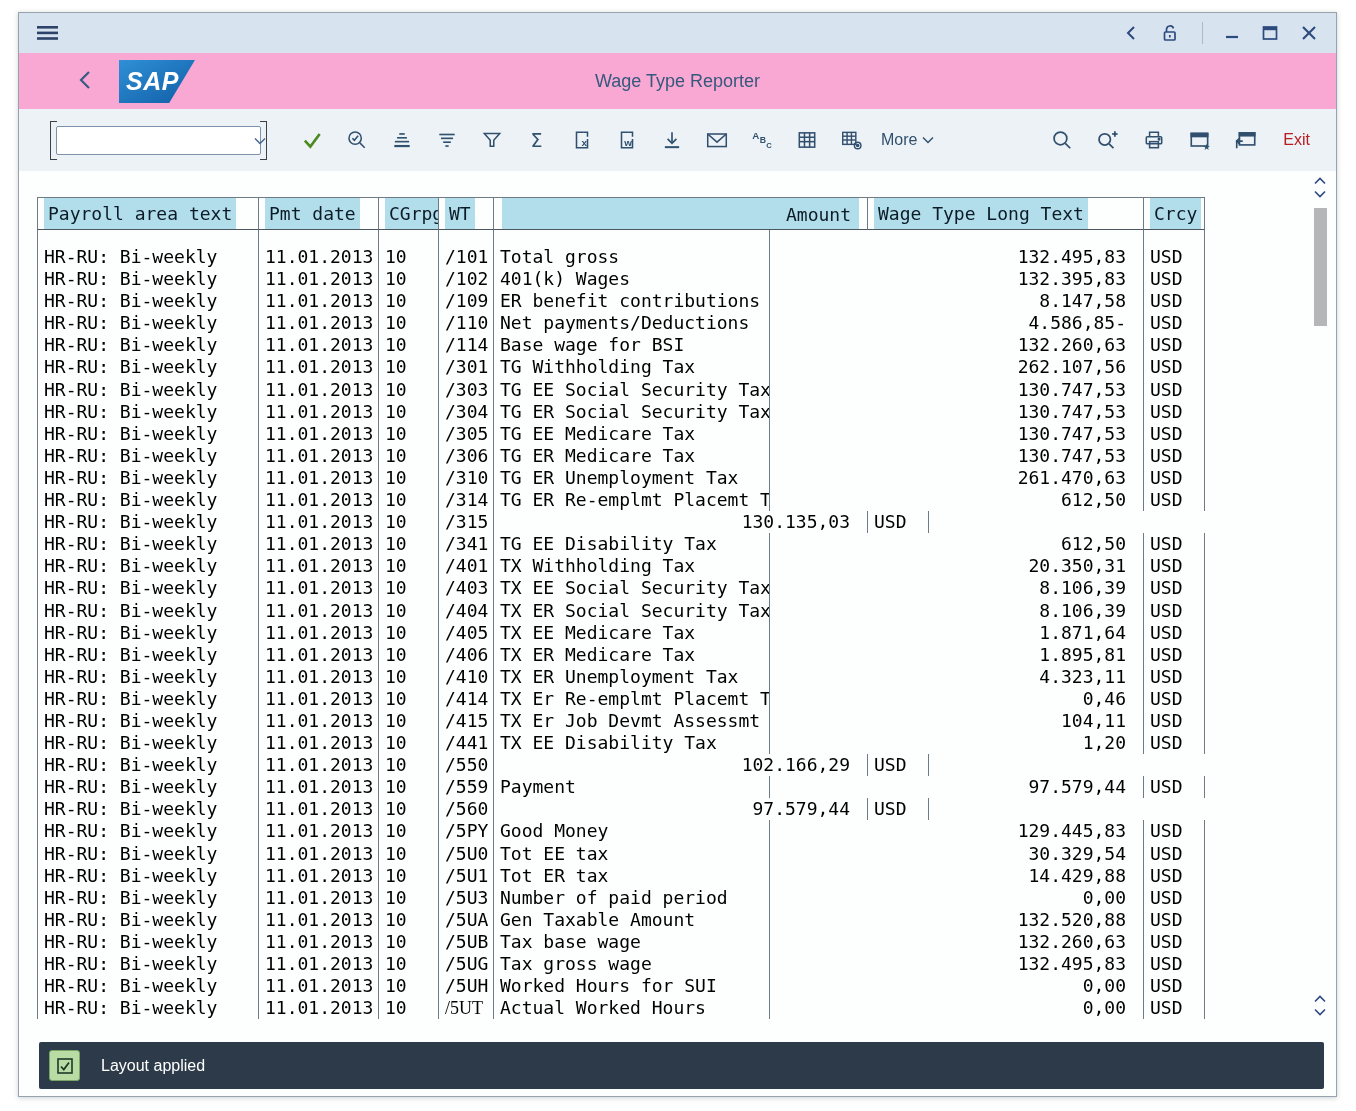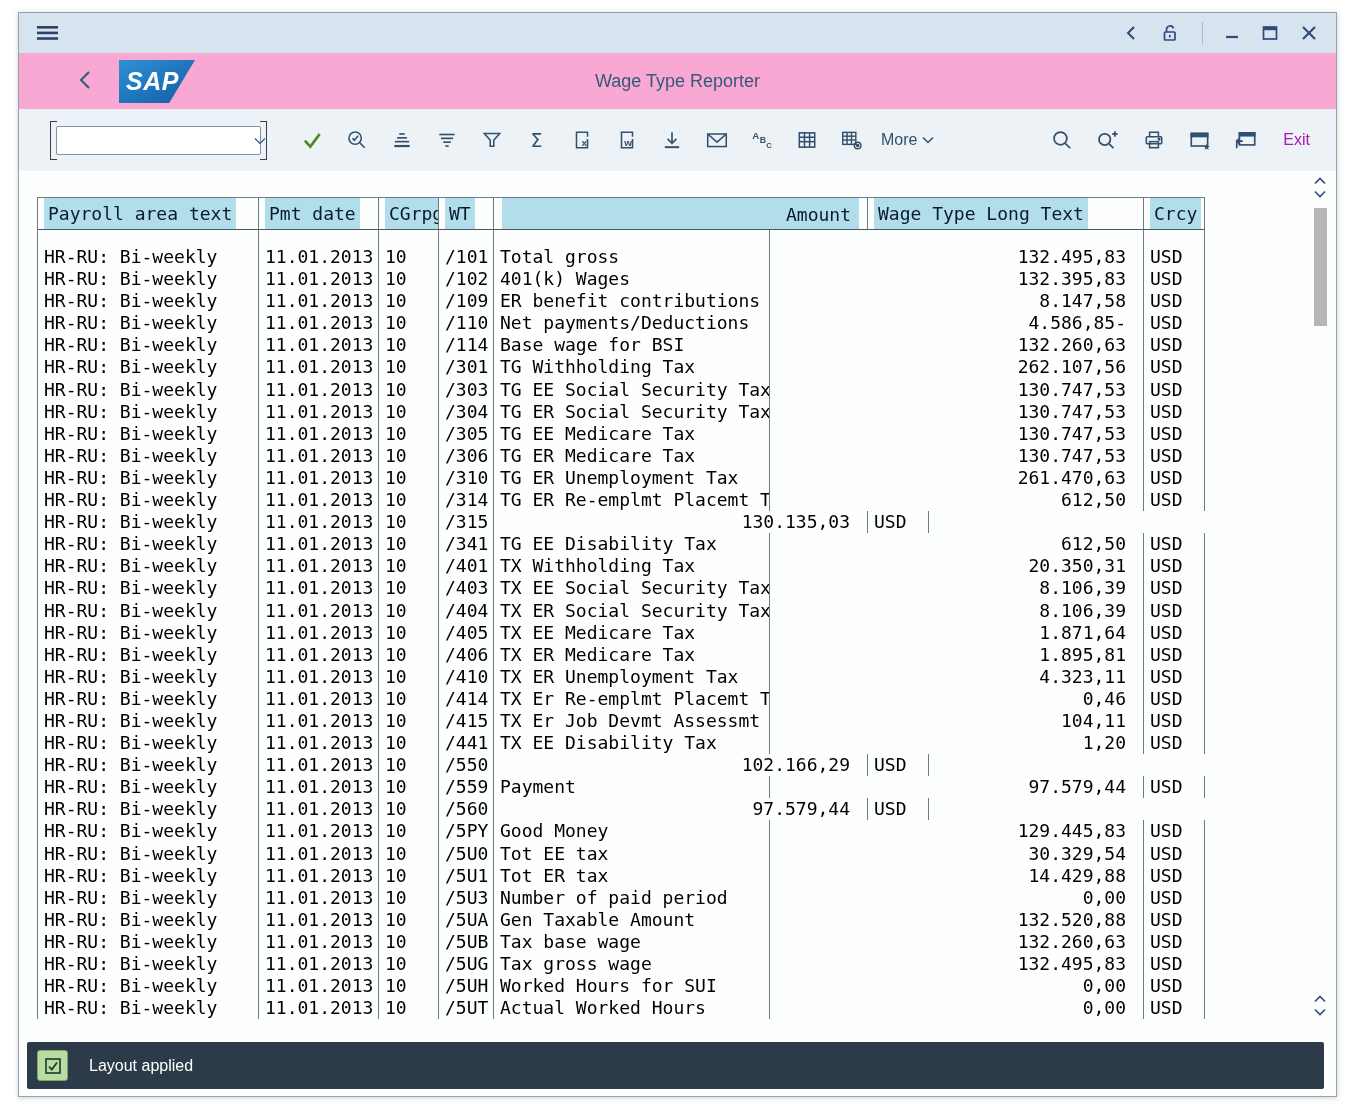--- a/index.html
+++ b/index.html
@@ -26,21 +26,21 @@
   .cmd-wrap::after{right:-6px;border-left:none;}
   .cmd-field{width:100%;height:100%;background:#fff;border:1px solid #7d93ab;border-radius:2px;box-sizing:border-box;display:flex;align-items:center;}
   .cmd-input{flex:1;border:none;outline:none;background:transparent;font-size:14px;padding:0 6px;font-family:"Liberation Sans",sans-serif;}
   .cmd-chev{padding:0 7px 0 4px;}
   .tbtn{width:27px;height:34px;margin-left:18px;display:flex;align-items:center;justify-content:center;cursor:pointer;}
   .tbtn.first{margin-left:27px;}
   .more-btn{margin-left:16px;display:flex;align-items:center;gap:5px;color:#31506e;font-size:16px;cursor:pointer;}
   .tb-spacer{flex:1;}
   .right-group{display:flex;align-items:center;}
   .right-group .tbtn{margin-left:19px;}
-  .exit-btn{margin:0 26px 0 24px;color:#a21caf;font-size:16px;cursor:pointer;}
+  .exit-btn{margin:0 26px 0 24px;color:#b91c1c;font-size:16px;cursor:pointer;}
   .sigma{font-size:19px;color:#31506e;font-family:"DejaVu Sans",sans-serif;}
 
   
   .content{position:relative;height:861px;background:#fdfefe;}
   .alv{position:absolute;left:18px;top:26px;font-family:"DejaVu Sans Mono",monospace;font-size:18px;color:#000;}
   .trow,.thead,.tgap{display:flex;}
   .cell{box-sizing:border-box;border-left:1px solid #6e7a84;padding:0 6px;white-space:nowrap;overflow:hidden;height:22.1px;line-height:22px;}
   .cell:last-child{border-right:1px solid #6e7a84;}
   .thead .cell{height:33px;line-height:32px;border-top:1px solid #6e7a84;border-bottom:1px solid #4c565f;}
   .tgap .cell{height:16px;}
@@ -48,21 +48,21 @@
   .hl{background:#b2ddeb;padding:11px 4px;color:#0c1c27;}
   .hl-full{display:block;background:#b2ddeb;padding:1px 8px;color:#0c1c27;text-align:right;margin:0 2px;}
 
   
   .vscroll{position:absolute;right:7px;top:3px;bottom:14px;width:18px;display:flex;flex-direction:column;align-items:center;}
   .vs-thumb{width:13px;height:118px;background:#b4b6b8;margin-top:8px;}
   .vs-sp{flex:1;}
   .vs-chev{height:13px;display:flex;align-items:center;cursor:pointer;}
 
   
-  .statusbar{position:absolute;left:8px;right:12px;bottom:7px;height:47px;background:#2d3a49;border-radius:2px;display:flex;align-items:center;padding-left:10px;box-sizing:border-box;}
+  .statusbar{position:absolute;left:20px;right:12px;bottom:7px;height:47px;background:#2d3a49;border-radius:2px;display:flex;align-items:center;padding-left:10px;box-sizing:border-box;}
   .status-check{width:29px;height:29px;background:#b9dca4;border:1px solid #7aa768;border-radius:3px;display:flex;align-items:center;justify-content:center;margin-right:21px;}
   .status-msg{color:#fff;font-size:16px;}
 </style>
 </head>
 <body>
 
 <div class="stage">
   <div class="window">
 
     <div class="titlebar">
@@ -630,21 +630,21 @@
               <div class="cell" style="width: 60px;">10</div>
               <div class="cell" style="width: 55px;">/5UH</div>
               <div class="cell" style="width: 276px;">Worked Hours for SUI</div>
               <div class="cell ar" style="width: 374px;">0,00</div>
               <div class="cell" style="width: 62px;">USD</div>
             </div>
             <div class="trow">
               <div class="cell" style="width: 221px;">HR-RU: Bi-weekly</div>
               <div class="cell" style="width: 120px;">11.01.2013</div>
               <div class="cell" style="width: 60px;">10</div>
-              <div class="cell" style="width: 55px;">/5UT</div>
+              <div class="cell" style="width: 55px; font-family: Liberation Serif, serif;">/5UT</div>
               <div class="cell" style="width: 276px;">Actual Worked Hours</div>
               <div class="cell ar" style="width: 374px;">0,00</div>
               <div class="cell" style="width: 62px;">USD</div>
             </div>
           </div>
       </div>
 
       <div class="vscroll">
         <span class="vs-chev">
           <svg width="12" height="8" viewBox="0 0 12 8">

